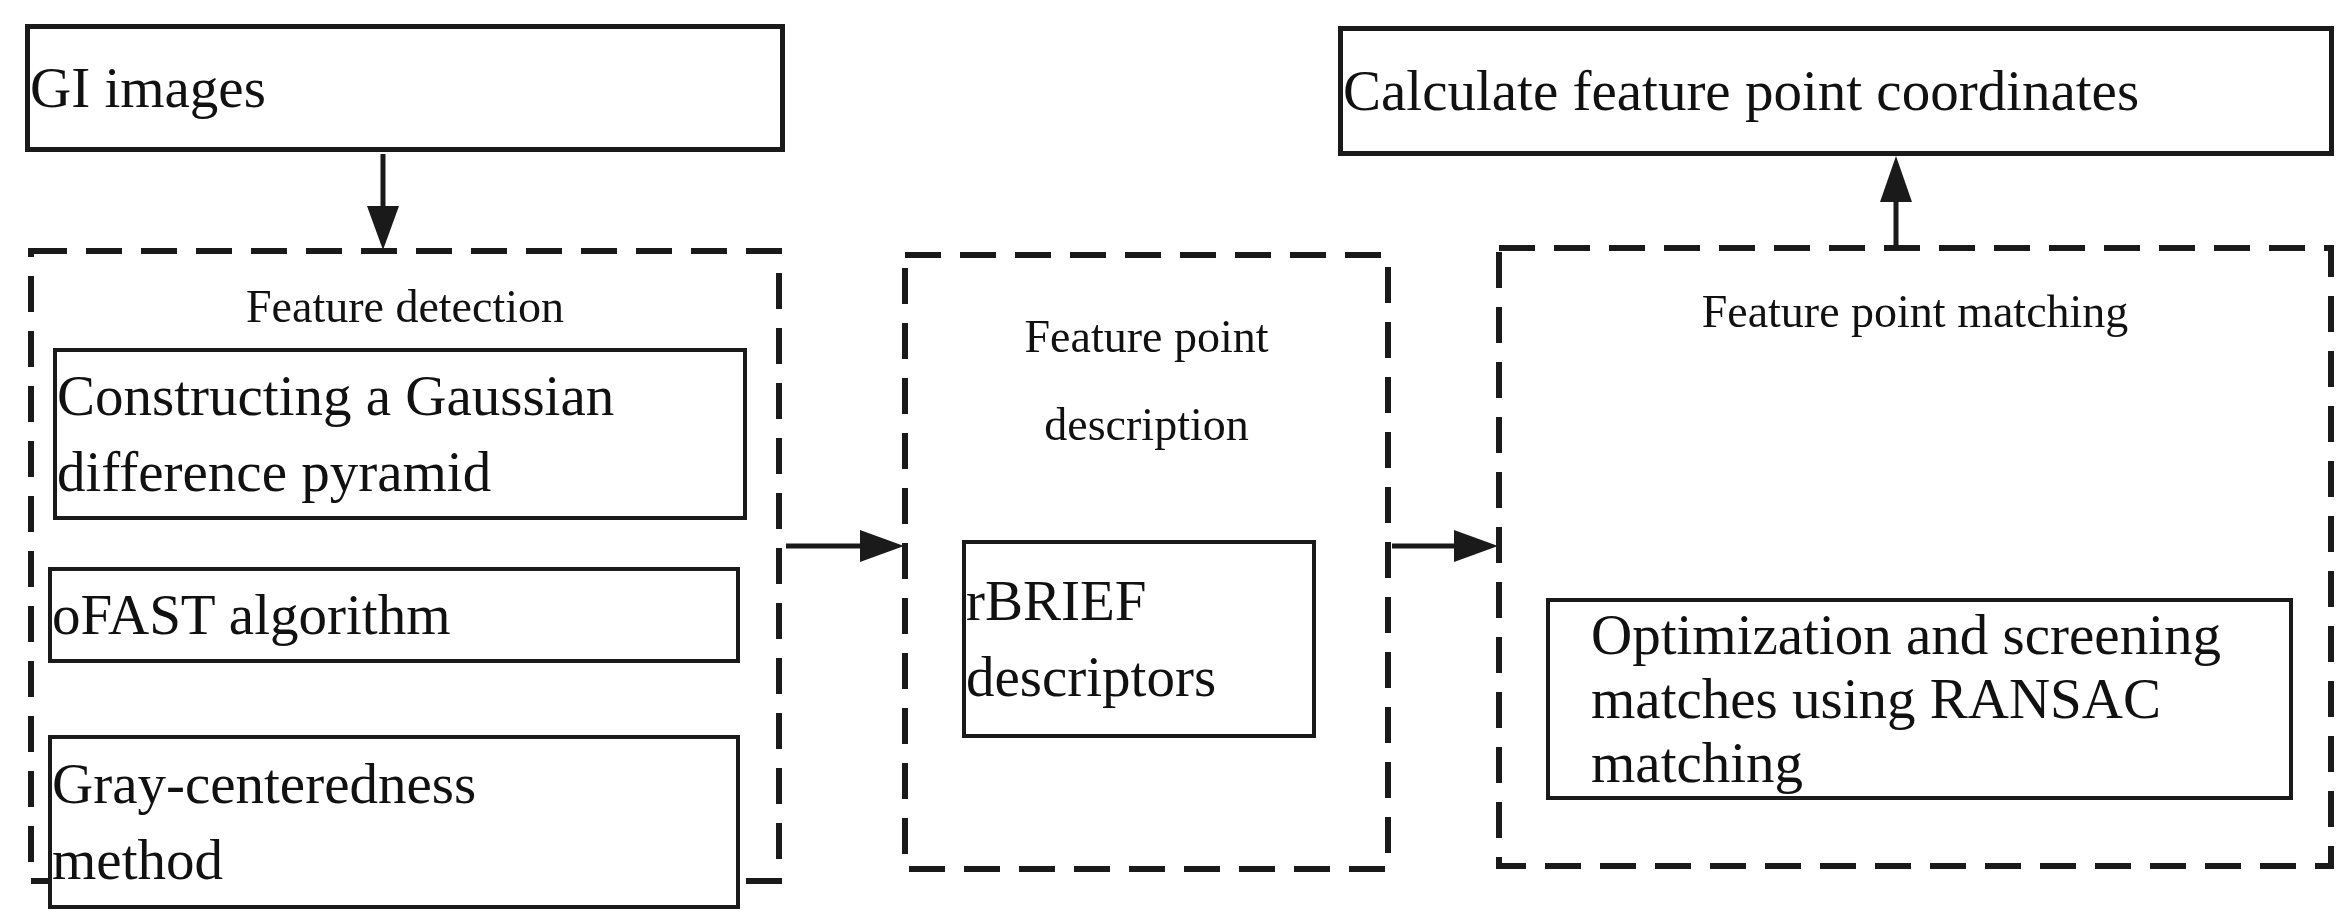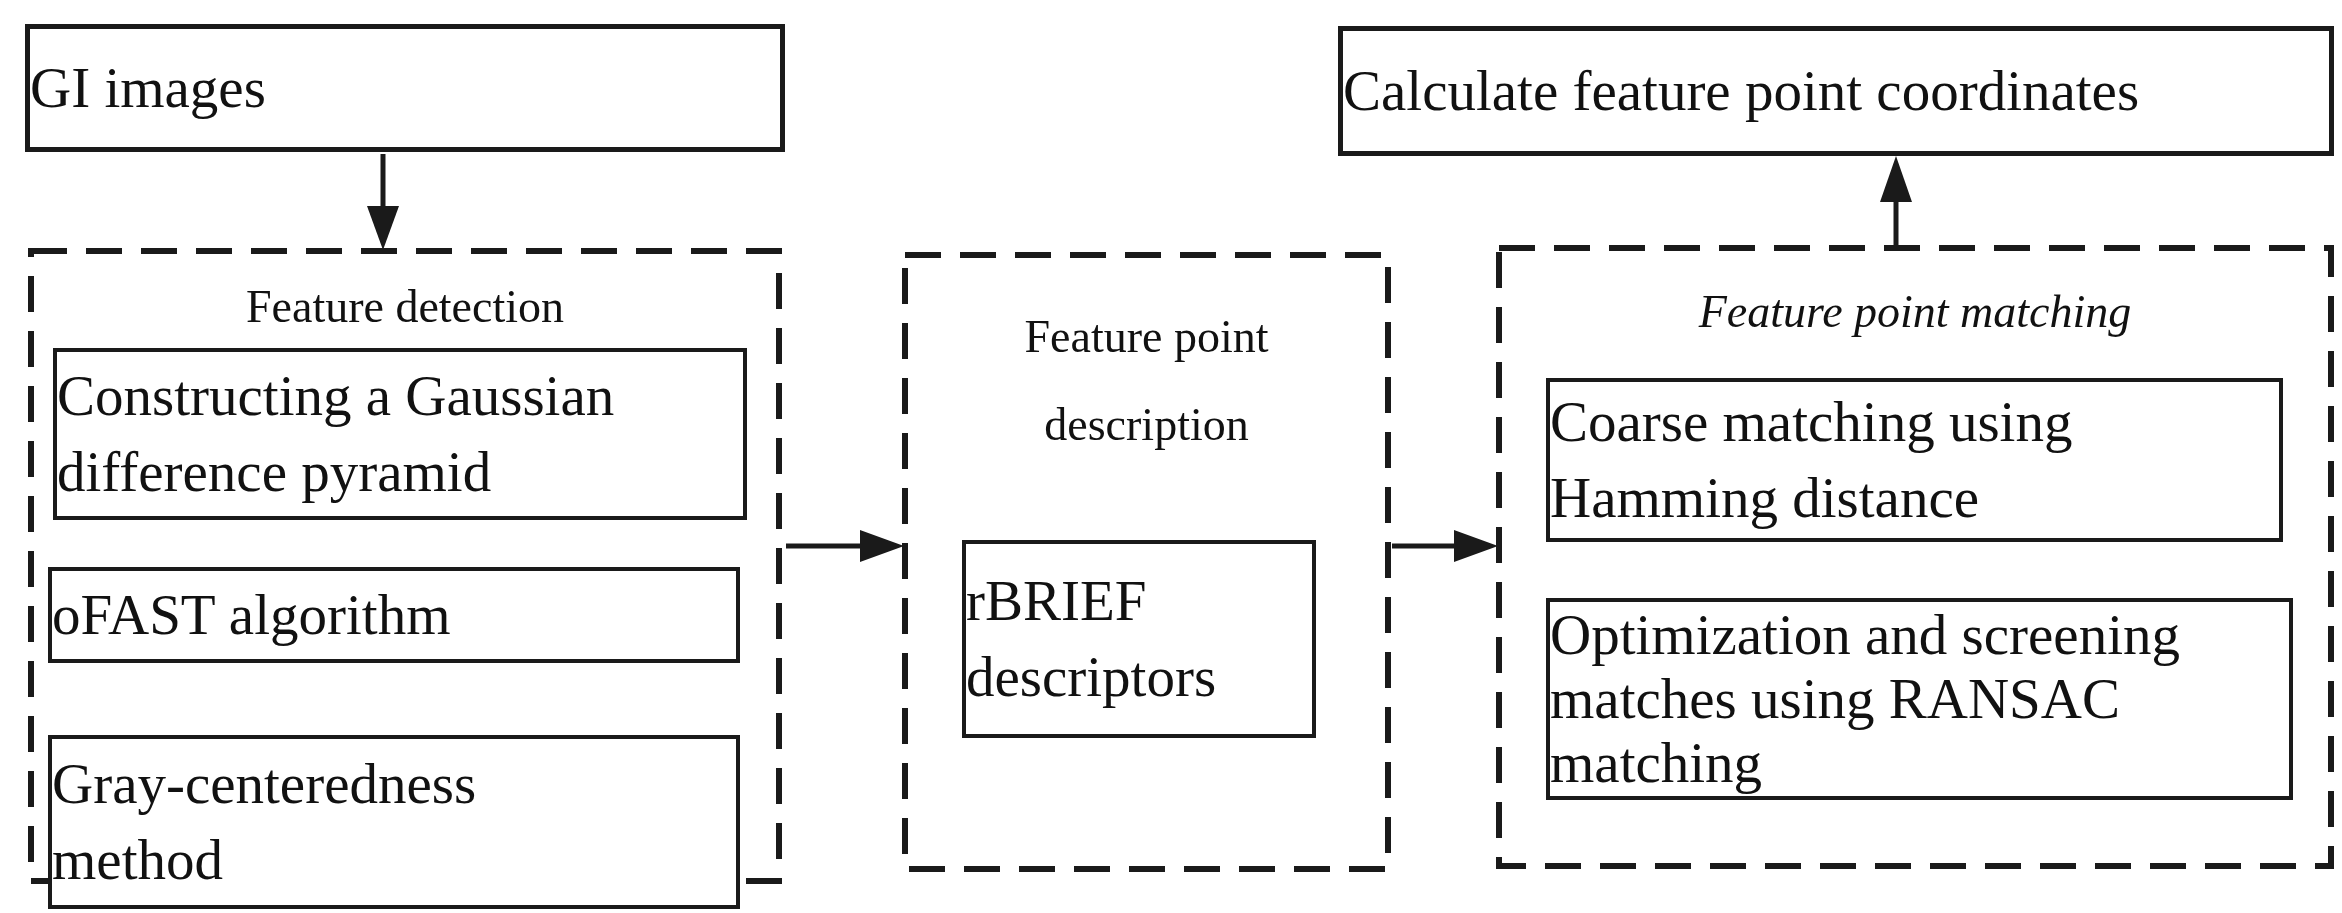--- a/index.html
+++ b/index.html
@@ -22,21 +22,21 @@
     justify-content: center;
     text-align: center;
     box-sizing: border-box;
   }
   .box.thick { border-width: 5px; }
   .line {
     font-size: 57px;
     line-height: 76px;
     white-space: nowrap;
   }
-  .tight .line { line-height: 64px; }
+  .tight .line { line-height: 64px; margin-left: 41px; }
   .group {
     position: absolute;
     box-sizing: border-box;
   }
   .group > svg.dash {
     position: absolute;
     left: 0; top: 0;
     width: 100%; height: 100%;
   }
   .group-title {
@@ -117,27 +117,23 @@
 
   <div class="box" style="left:962px; top:540px; width:354px; height:198px;">
     <div class="line">rBRIEF</div>
     <div class="line">descriptors</div>
   </div>
 
   <div class="group" style="left:1496px; top:245px; width:838px; height:624px;">
     <svg class="dash" viewBox="0 0 838 624" preserveAspectRatio="none">
       <rect x="3" y="3" width="832" height="618" fill="none" stroke="#1a1a1a" stroke-width="6" stroke-dasharray="36 19"></rect>
     </svg>
-    <div class="group-title" style="top:28px;font-style:italic;">Feature point matching</div>
+    <div class="group-title" style="top:28px;">Feature point matching</div>
   </div>
 
-  <div class="box" style="left:1546px; top:378px; width:737px; height:164px;">
-    <div class="line">Coarse matching using</div>
-    <div class="line">Hamming distance</div>
-  </div>
 
   <div class="box tight" style="left:1546px; top:598px; width:747px; height:202px;">
     <div class="line">Optimization and screening</div>
     <div class="line">matches using RANSAC</div>
     <div class="line">matching</div>
   </div>
 
 </div>
 
 </body></html>

